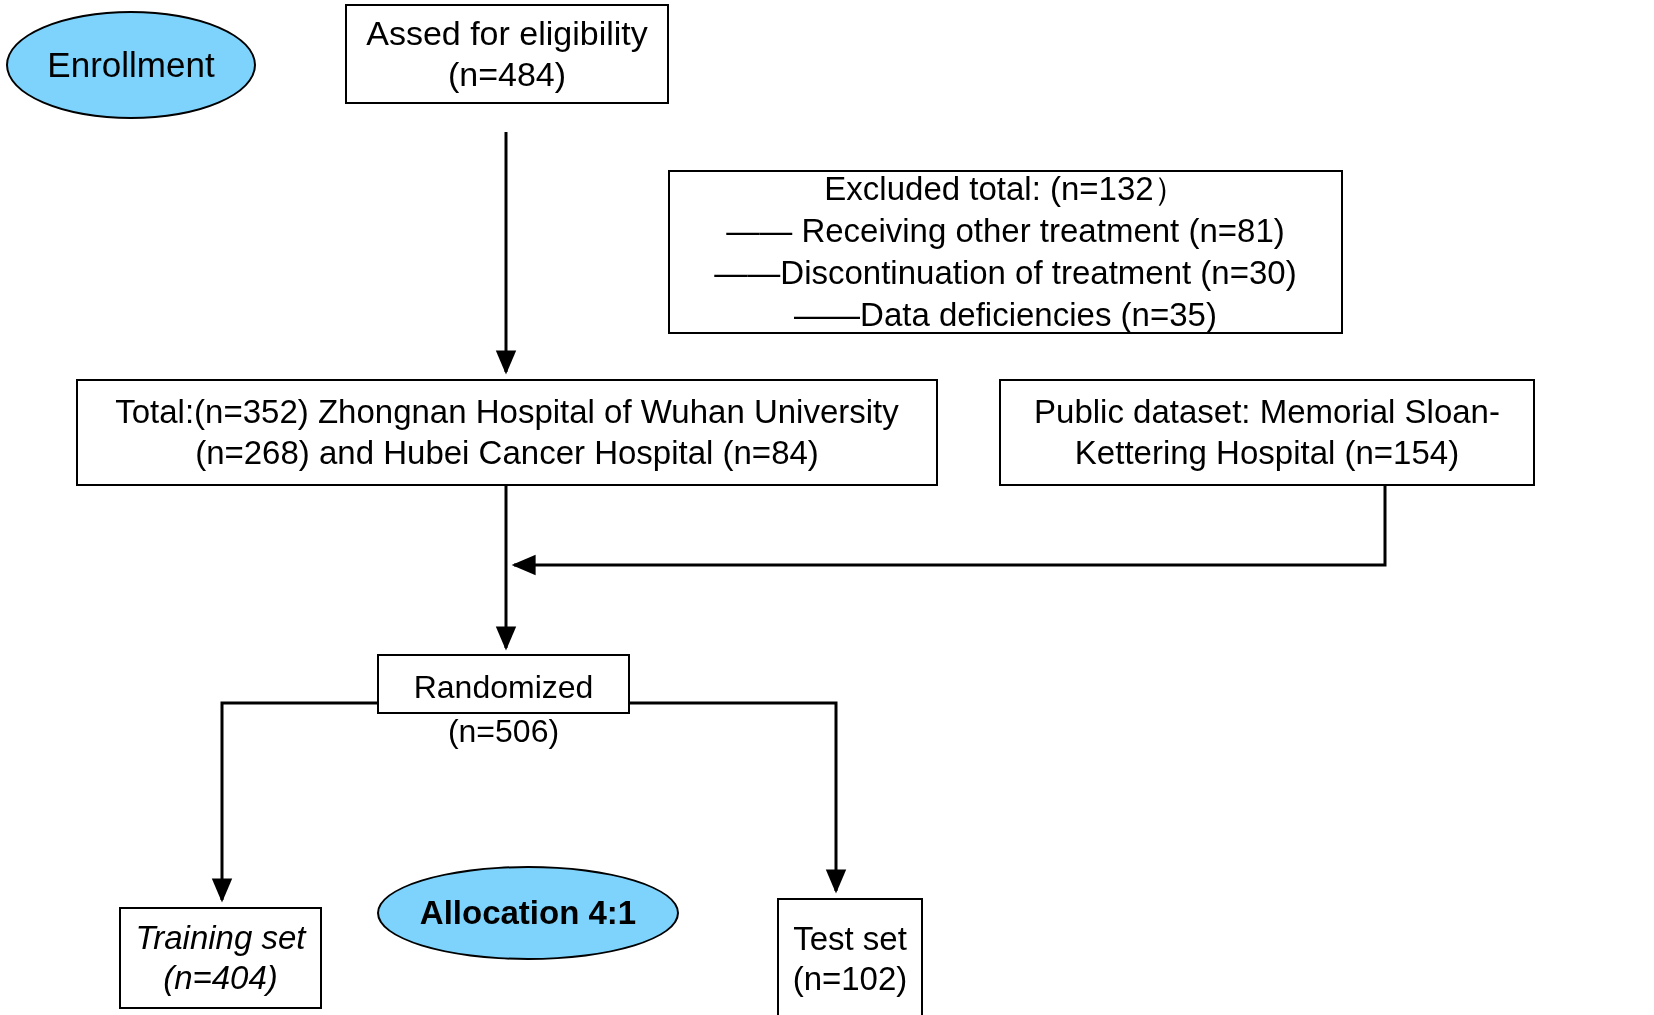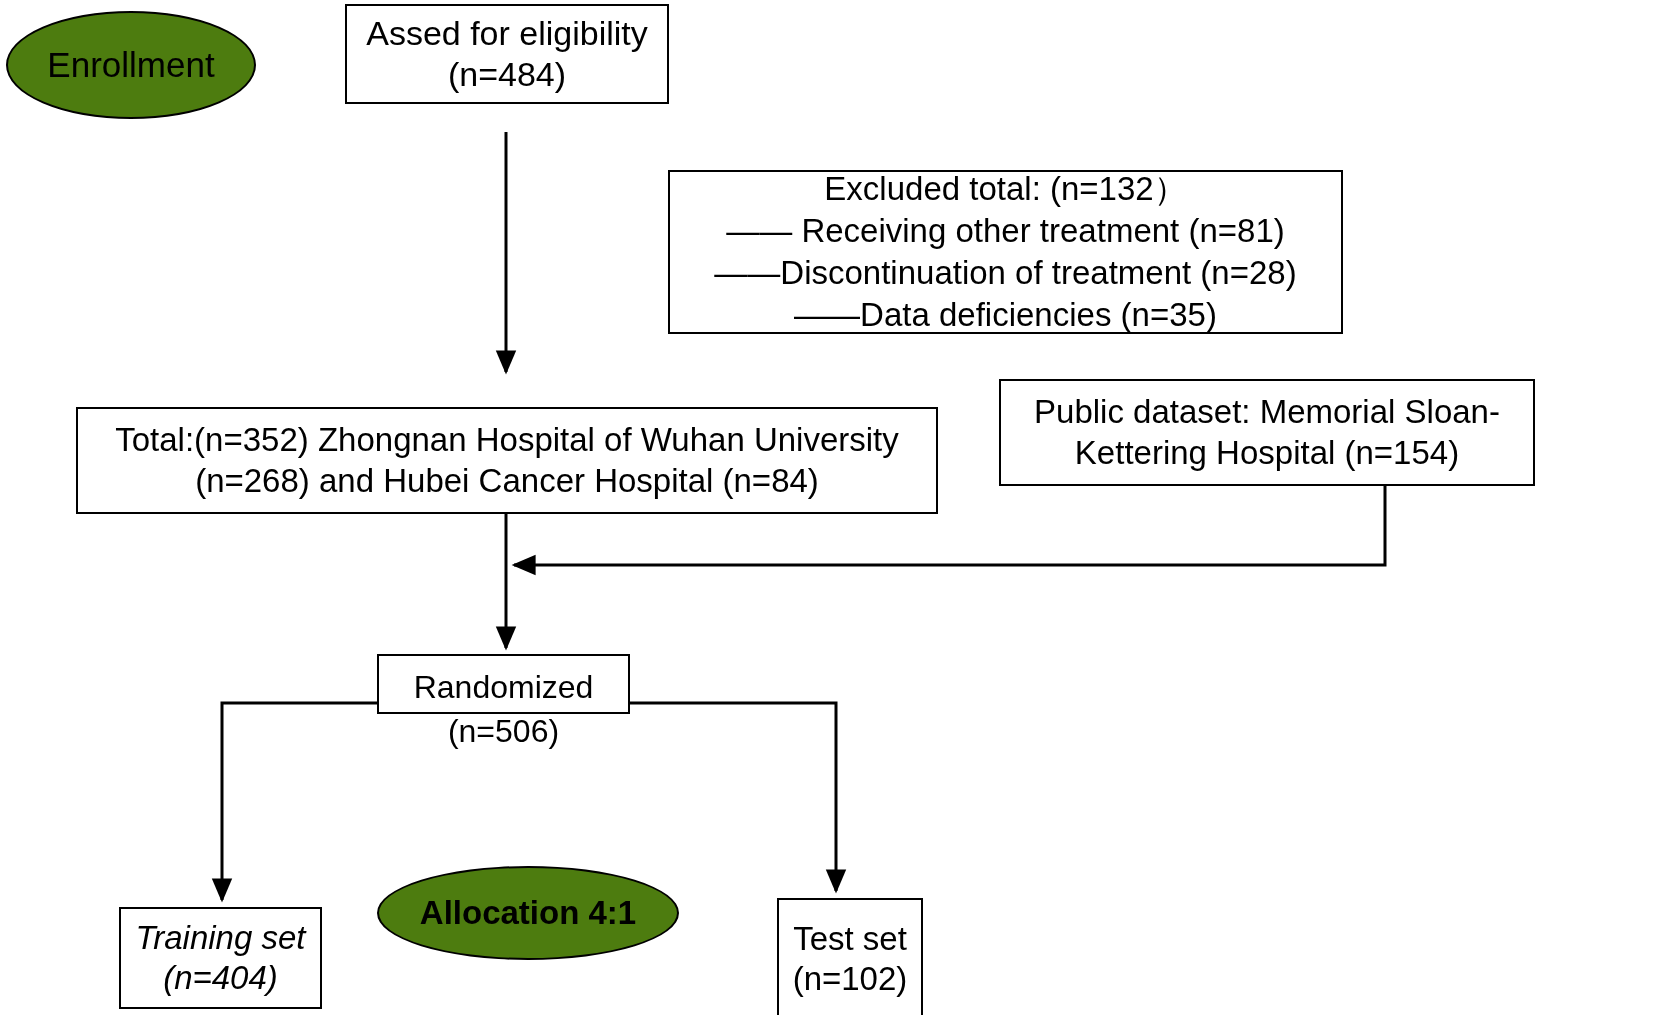--- a/index.html
+++ b/index.html
@@ -28,21 +28,21 @@
     justify-content: center;
     text-align: center;
     line-height: 1.22;
   }
   .box {
     border: 2px solid #000000;
     background: #ffffff;
   }
   .ellipse {
     border: 2px solid #000000;
-    background: #4d7c0f;
+    background: #7dd3fc;
     border-radius: 50%;
   }
   .node .ln {
     display: block;
     white-space: nowrap;
   }
   
   #enrollment-ellipse {
     left: 6px;  top: 11px;  width: 250px; height: 108px;
     font-size: 35px;
@@ -53,21 +53,20 @@
   }
   #excluded-box {
     left: 668px; top: 170px; width: 675px; height: 164px;
     font-size: 33px;
     justify-content: center;
   }
   #excluded-box .ln { padding: 1px 0; }
   #total-box {
     left: 76px; top: 379px; width: 862px; height: 107px;
     font-size: 33px;
-    margin-top: 28px;
   }
   #public-dataset-box {
     left: 999px; top: 379px; width: 536px; height: 107px;
     font-size: 33px;
   }
   #randomized-box {
     left: 377px; top: 654px; width: 253px; height: 60px;
     font-size: 32px;
     justify-content: flex-start;
     padding-top: 12px;
@@ -129,21 +128,21 @@
   </div>
 
   <div class="node box" id="eligibility-box">
     <span class="ln">Assed for eligibility</span>
     <span class="ln">(n=484)</span>
   </div>
 
   <div class="node box" id="excluded-box">
     <span class="ln">Excluded total: (n=132）</span>
     <span class="ln">—— Receiving other treatment (n=81)</span>
-    <span class="ln">——Discontinuation of treatment (n=28)</span>
+    <span class="ln">——Discontinuation of treatment (n=30)</span>
     <span class="ln">——Data deficiencies (n=35)</span>
   </div>
 
   <div class="node box" id="total-box">
     <span class="ln">Total:(n=352) Zhongnan Hospital of Wuhan University</span>
     <span class="ln">(n=268) and Hubei Cancer Hospital (n=84)</span>
   </div>
 
   <div class="node box" id="public-dataset-box">
     <span class="ln">Public dataset: Memorial Sloan-</span>

